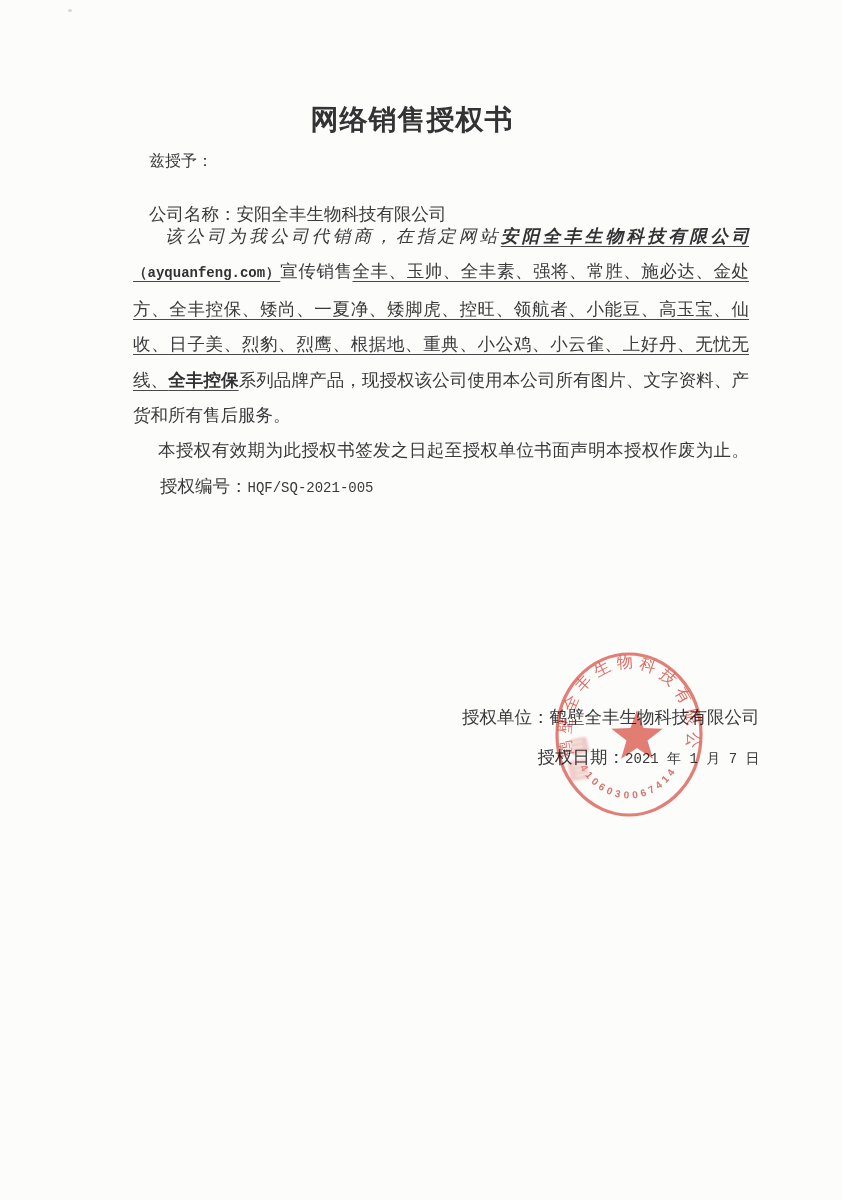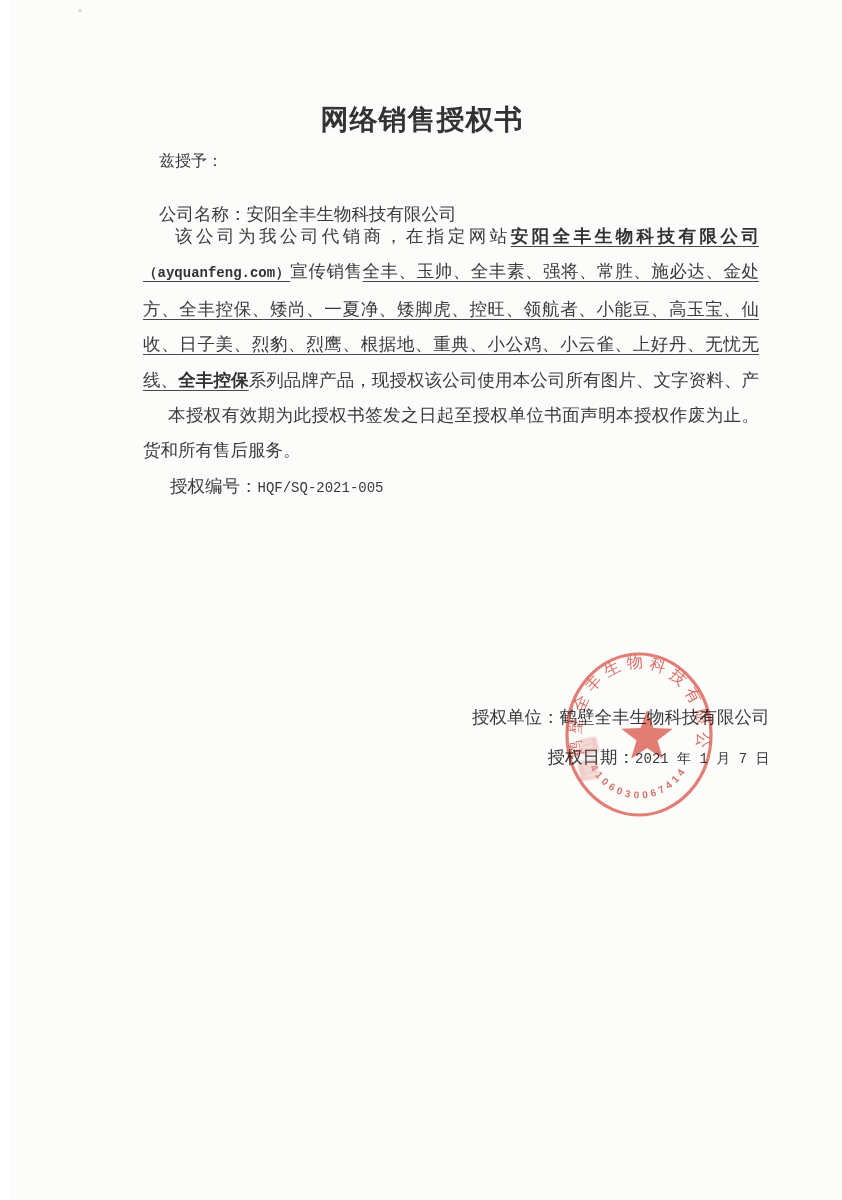--- a/index.html
+++ b/index.html
@@ -2,21 +2,21 @@
 <html><head>
 <meta charset="utf-8">
 <style>
   html,body{margin:0;padding:0;}
   body{
     width:842px;height:1200px;position:relative;overflow:hidden;
     background:#ffffff;
     font-family:"Liberation Serif","DejaVu Serif",serif;
     color:#3a3a3c;
   }
-  .page{position:absolute;inset:0;background:#fcfcfb;margin-left:10px;}
+  .page{position:absolute;inset:0;background:#fcfcfb;}
   .speck{position:absolute;left:68px;top:9px;width:4px;height:3px;border-radius:50%;
     background:#b9b9b6;opacity:.55;}
 
   .doc-title{
     position:absolute;top:101px;left:0;width:842px;text-align:center;
     transform:translateX(-9px);
     font-size:28px;font-weight:bold;letter-spacing:1px;color:#333335;
   }
   .line-grant{position:absolute;left:149px;top:151px;font-size:16px;}
   .line-company{position:absolute;left:149px;top:202px;font-size:17.5px;}
@@ -48,27 +48,27 @@
 <div class="page">
   <div class="speck"></div>
 
   <div class="doc-title">网络销售授权书</div>
 
   <div class="line-grant">兹授予：</div>
 
   <div class="line-company"><span>公司名称：</span><span>安阳全丰生物科技有限公司</span></div>
 
   <div class="paragraph">
-      <div class="pline just" style="text-indent: 32px;"><span class="">该公司为我公司代销商，在指定网站</span><span class="u b">安阳全丰生物科技有限公司</span></div>
+      <div class="pline just" style="text-indent: 32px; font-style: italic;"><span class="">该公司为我公司代销商，在指定网站</span><span class="u b">安阳全丰生物科技有限公司</span></div>
       <div class="pline just"><span class="u b lat">（ayquanfeng.com）</span><span class="">宣传销售</span><span class="u">全丰、玉帅、全丰素、强将、常胜、施必达、金处</span></div>
       <div class="pline just"><span class="u">方、全丰控保、矮尚、一夏净、矮脚虎、控旺、领航者、小能豆、高玉宝、仙</span></div>
       <div class="pline just"><span class="u">收、日子美、烈豹、烈鹰、根据地、重典、小公鸡、小云雀、上好丹、无忧无</span></div>
       <div class="pline just"><span class="u">线、</span><span class="u b">全丰控保</span><span class="">系列品牌产品，现授权该公司使用本公司所有图片、文字资料、产</span></div>
+      <div class="pline"><span class="">货和所有售后服务。</span></div>
       <div class="pline just" style="text-indent: 25px;"><span class="">本授权有效期为此授权书签发之日起至授权单位书面声明本授权作废为止。</span></div>
-      <div class="pline"><span class="">货和所有售后服务。</span></div>
       <div class="pline" style="text-indent: 27px;"><span class="">授权编号：</span><span class="lat">HQF/SQ-2021-005</span></div>
     </div>
 
   <div class="sign-block">
     <div class="sign-line"><span>授权单位：</span><span>鹤壁全丰生物科技有限公司</span></div>
     <div class="sign-line"><span>授权日期：</span><span class="lat">2021 年 1 月 7 日</span></div>
   </div>
 
   <svg class="seal" viewBox="0 0 156 176">
 

